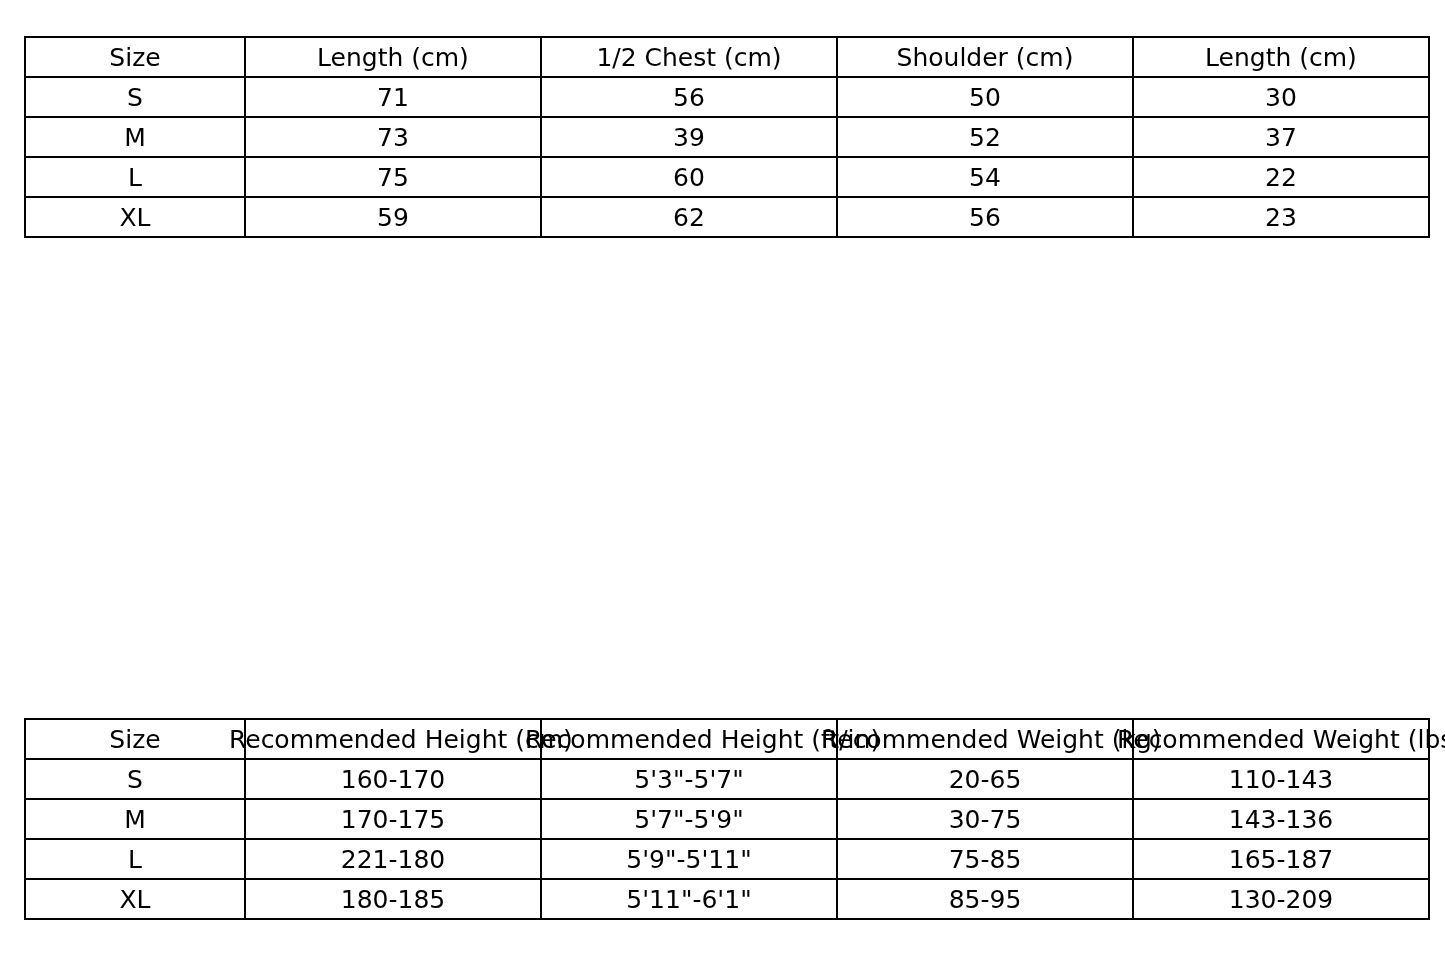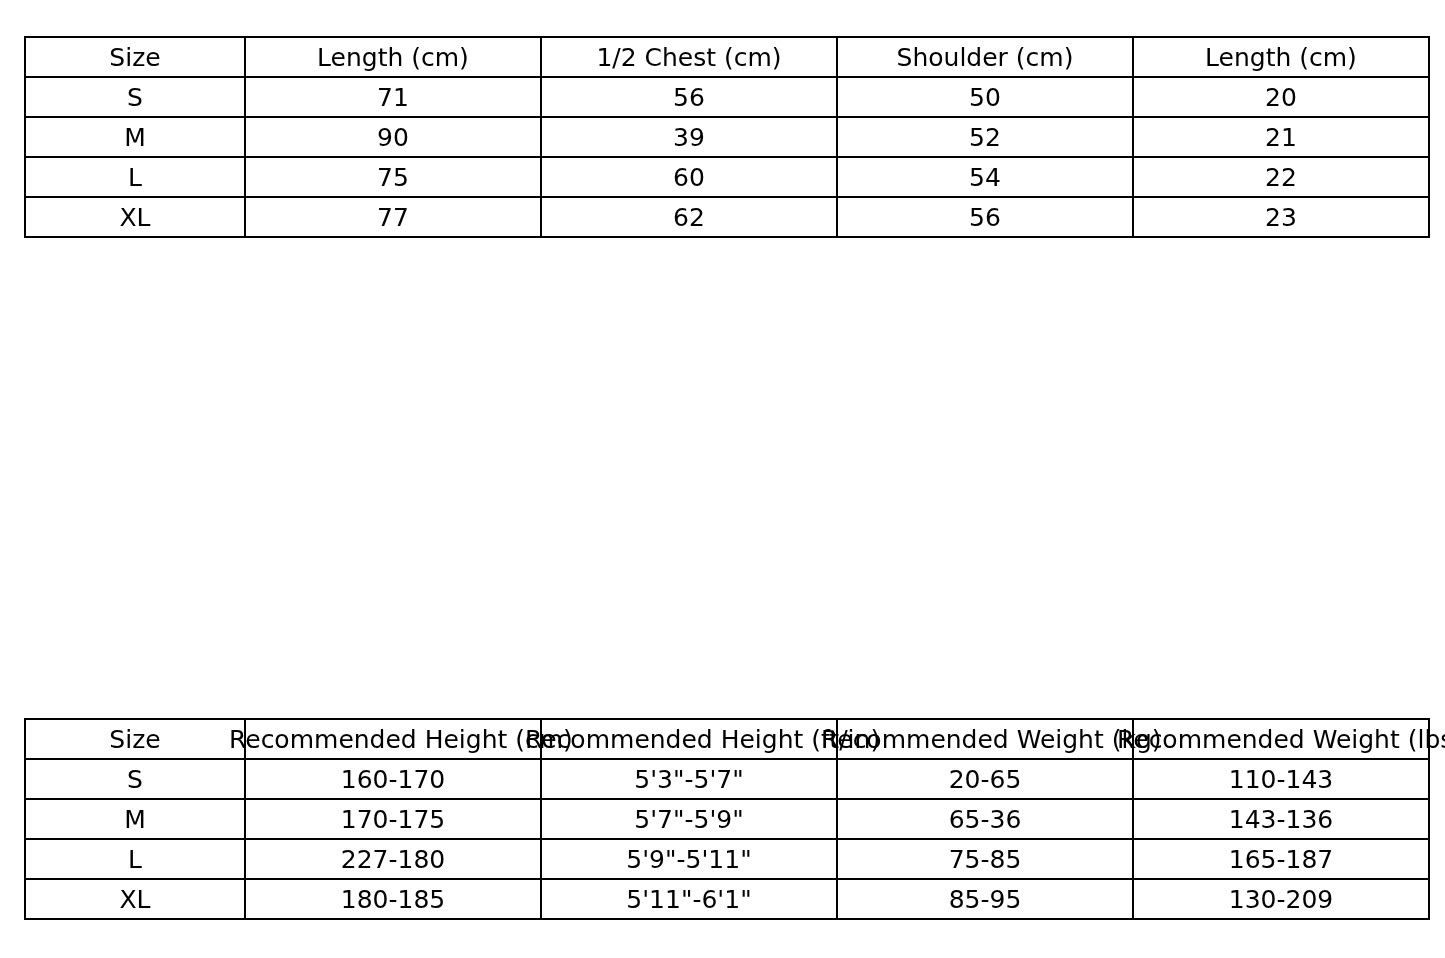--- a/index.html
+++ b/index.html
@@ -102,39 +102,39 @@
         <td>Length (cm)</td>
         <td>1/2 Chest (cm)</td>
         <td>Shoulder (cm)</td>
         <td>Length (cm)</td>
       </tr>
       <tr>
         <td>S</td>
         <td>71</td>
         <td>56</td>
         <td>50</td>
-        <td>20</td>
+        <td>30</td>
       </tr>
       <tr>
         <td>M</td>
-        <td>90</td>
+        <td>73</td>
         <td>39</td>
         <td>52</td>
-        <td>21</td>
+        <td>37</td>
       </tr>
       <tr>
         <td>L</td>
         <td>75</td>
         <td>60</td>
         <td>54</td>
         <td>22</td>
       </tr>
       <tr>
         <td>XL</td>
-        <td>77</td>
+        <td>59</td>
         <td>62</td>
         <td>56</td>
         <td>23</td>
       </tr>
     </tbody>
   </table>
 
   <table class="size-table" id="table-body">
     <colgroup>
       <col class="c0">
@@ -165,26 +165,26 @@
         <td>S</td>
         <td>160-170</td>
         <td>5'3"-5'7"</td>
         <td>20-65</td>
         <td>110-143</td>
       </tr>
       <tr>
         <td>M</td>
         <td>170-175</td>
         <td>5'7"-5'9"</td>
-        <td>65-36</td>
+        <td>30-75</td>
         <td>143-136</td>
       </tr>
       <tr>
         <td>L</td>
-        <td>227-180</td>
+        <td>221-180</td>
         <td>5'9"-5'11"</td>
         <td>75-85</td>
         <td>165-187</td>
       </tr>
       <tr>
         <td>XL</td>
         <td>180-185</td>
         <td>5'11"-6'1"</td>
         <td>85-95</td>
         <td>130-209</td>

